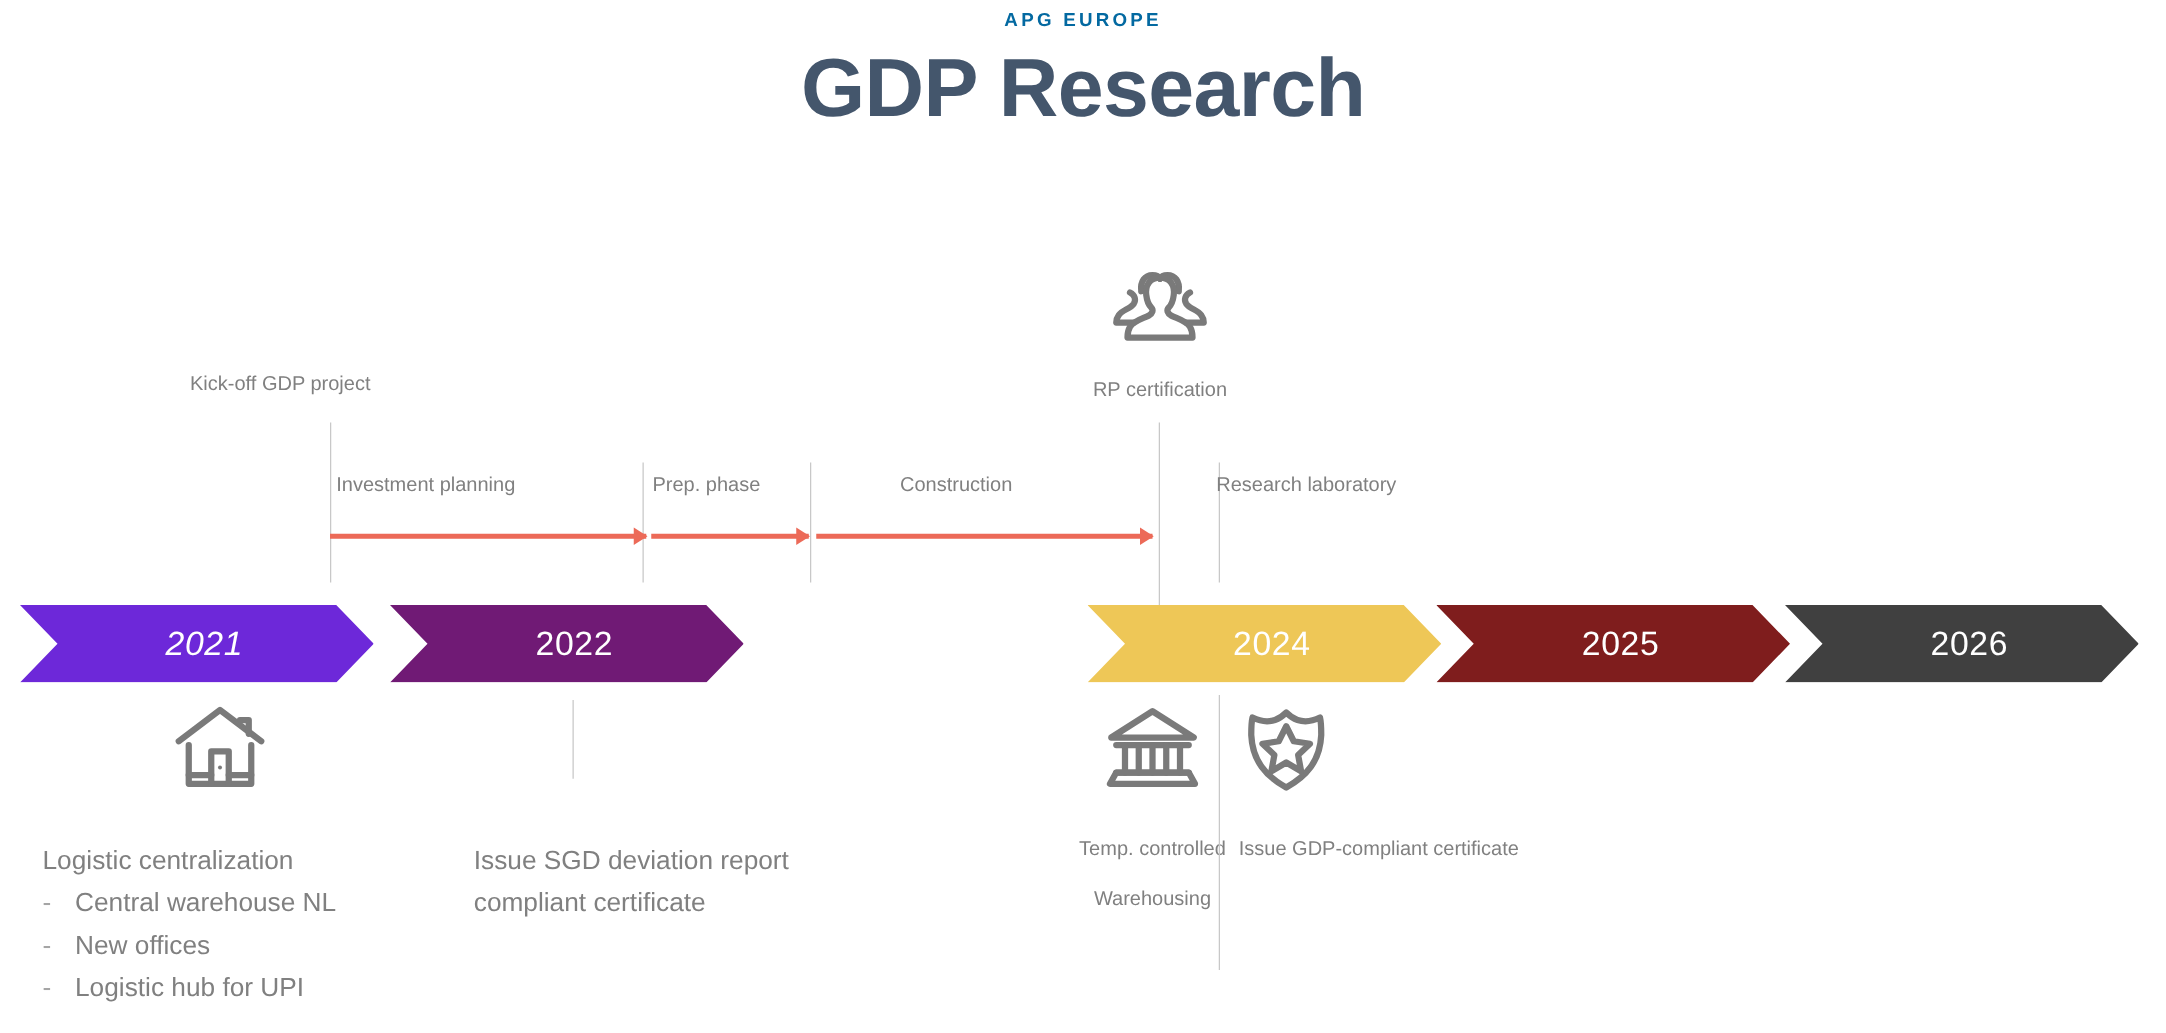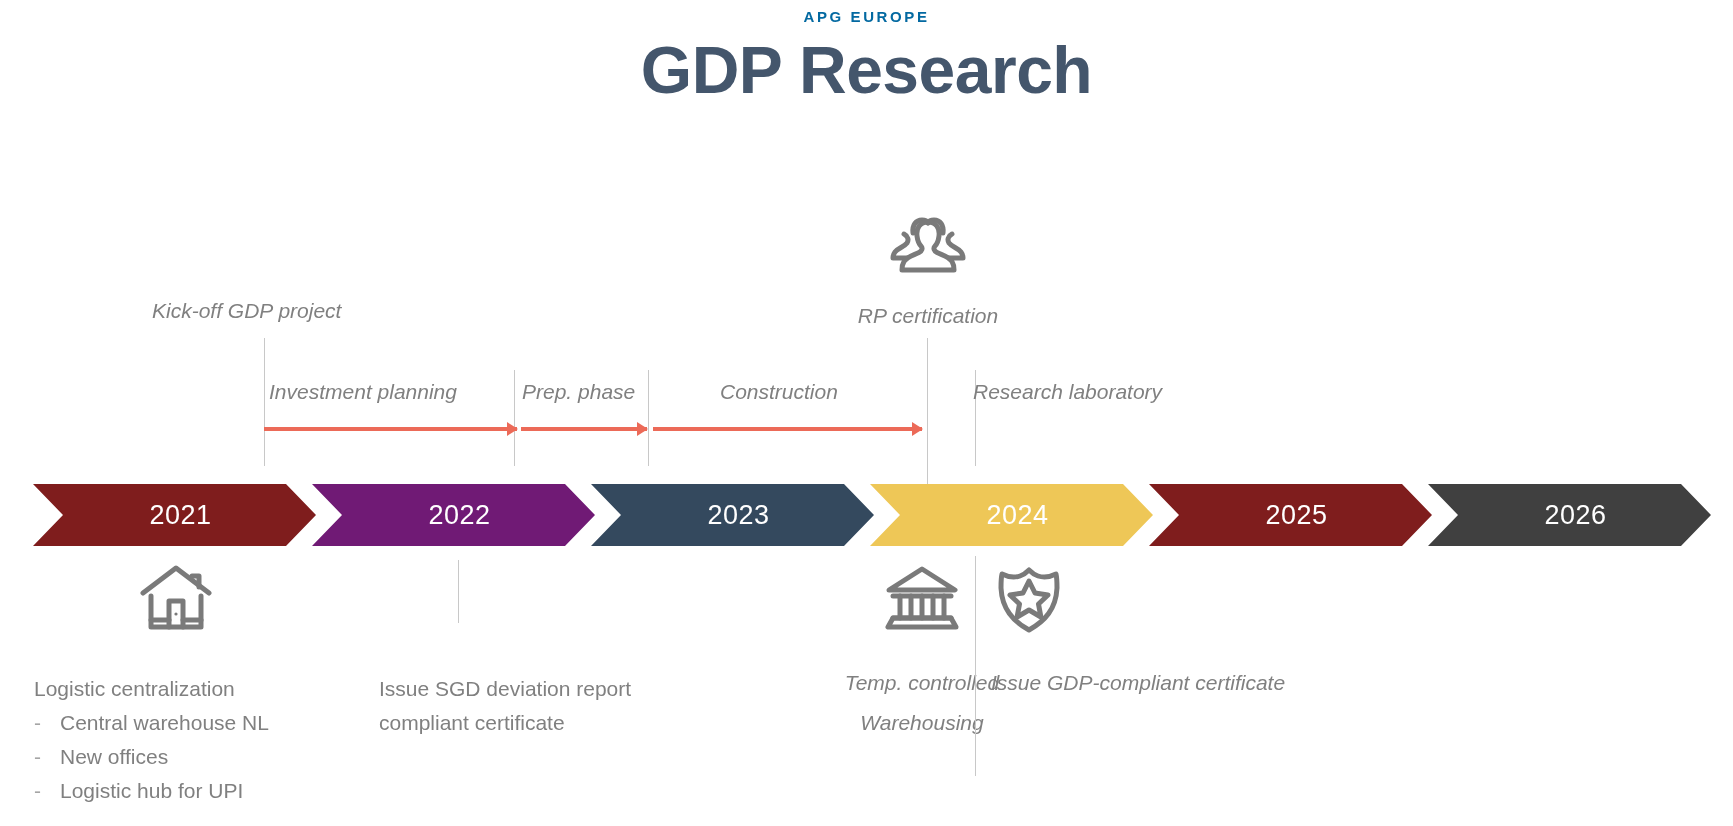--- a/index.html
+++ b/index.html
@@ -41,25 +41,24 @@
     text-align: center;
     font-size: 66px;
     font-weight: bold;
     letter-spacing: -0.5px;
     color: #44566c;
   }
 
   
   .txt {
     position: absolute;
-    font-size: 21px;
+    font-size: 16px;
     color: #808080;
     white-space: nowrap;
     line-height: 1.0;
-    font-style: italic;
   }
   .txt.c { text-align: center; }
 
   
   .vrule {
     position: absolute;
     width: 1px;
     background: #c8c8c8;
   }
 
@@ -163,28 +162,25 @@
   <div class="txt" style="left:269px; top:381px;">Investment planning</div>
   <div class="txt" style="left:522px; top:381px;">Prep. phase</div>
   <div class="txt" style="left:720px; top:381px;">Construction</div>
   <div class="txt" style="left:973px; top:381px;">Research laboratory</div>
 
   <div class="arrow" style="left:264px; top:427px; width:253px;"></div>
   <div class="arrow" style="left:521px; top:427px; width:126px;"></div>
   <div class="arrow" style="left:653px; top:427px; width:269px;"></div>
 
   <div class="band">
-    <div class="chev first" style="left:33px; width:283px; background:#7f1d1d;">
+    <div class="chev first" style="left:16px; width:283px; background:#6d28d9;font-style:italic;">
       <span>2021</span>
     </div>
     <div class="chev" style="left:312px; width:283px; background:#701a75;">
       <span>2022</span>
-    </div>
-    <div class="chev" style="left:591px; width:283px; background:#34495e;">
-      <span>2023</span>
     </div>
     <div class="chev" style="left:870px; width:283px; background:#eec757;">
       <span>2024</span>
     </div>
     <div class="chev" style="left:1149px; width:283px; background:#7f1d1d;">
       <span>2025</span>
     </div>
     <div class="chev" style="left:1428px; width:283px; background:#404040;">
       <span>2026</span>
     </div>

